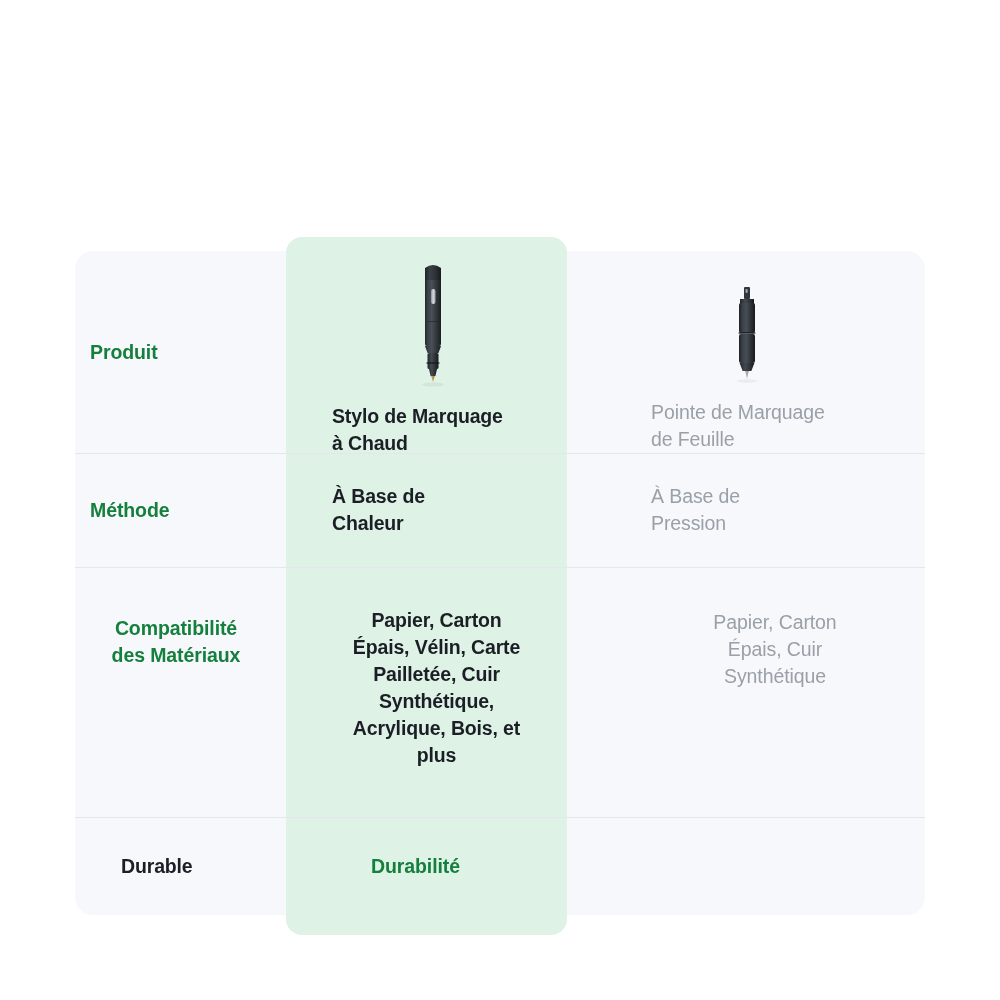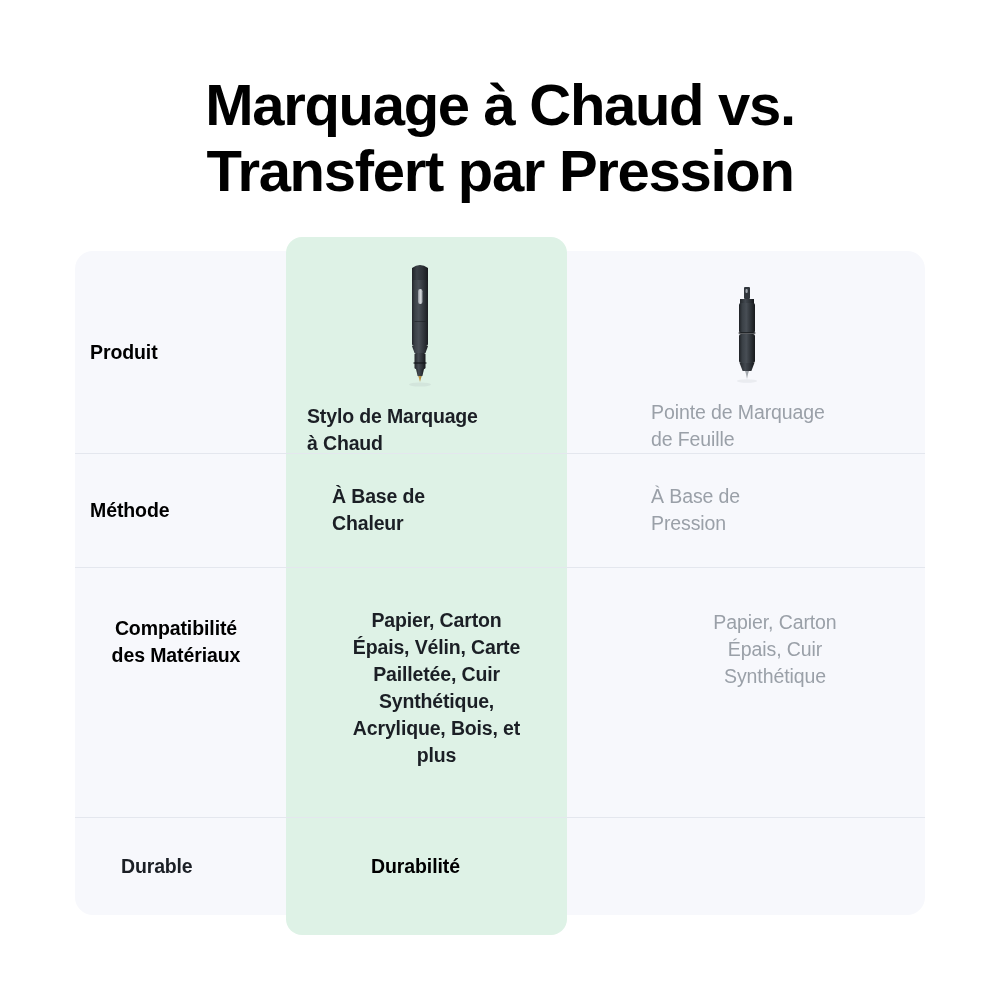--- a/index.html
+++ b/index.html
@@ -90,21 +90,21 @@
   }
 
   .cell-label  { width: 211px; padding: 0 24px 0 15px; }
   .cell-main   { width: 281px; padding: 0 26px 0 46px; }
   .cell-alt    { width: 358px; padding: 0 26px 0 84px; }
 
   .label-text {
     font-size: 19.5px;
     line-height: 27px;
     font-weight: 600;
-    color: #000000;
+    color: #15803d;
     letter-spacing: -0.1px;
     white-space: pre-line;
   }
 
   .main-text {
     font-size: 19.5px;
     line-height: 27px;
     font-weight: 700;
     color: #1B1F25;
     letter-spacing: -0.15px;
@@ -140,41 +140,39 @@
     display: flex;
     align-items: flex-end;
     justify-content: center;
     margin-bottom: 16px;
   }
   .row-product .cell-alt .product-media { height: 128px; }
 
   .product-caption { width: 100%; }
 
   
-  .row-product .cell-main  { padding-left: 21px; padding-right: 20px; }
+  .row-product .cell-main  { padding-left: 46px; padding-right: 20px; }
   .row-product .cell-alt   { padding-left: 84px; padding-right: 20px; }
 
   .product-media svg { display: block; }
   .media-main svg { margin-left: -14px; }
   .media-alt  svg { margin-left: -62px; }
 
   
   .row-material .cell-label,
   .row-material .cell-main,
   .row-material .cell-alt { justify-content: flex-start; padding-top: 40px; }
   .row-material .cell-label { padding-top: 48px; }
   .row-material .cell-alt   { padding-top: 42px; }
 </style>
 </head>
 <body>
 
 <div class="page">
 
-  <h1 class="title">Marquage à Chaud vs.
-Transfert par Pression</h1>
 
   <div class="table-wrap"></div>
   <div class="highlight-band"></div>
 
   <div class="grid">
 
     <div class="row row-product">
       <div class="cell cell-label">
         <div class="label-text">Produit</div>
       </div>

